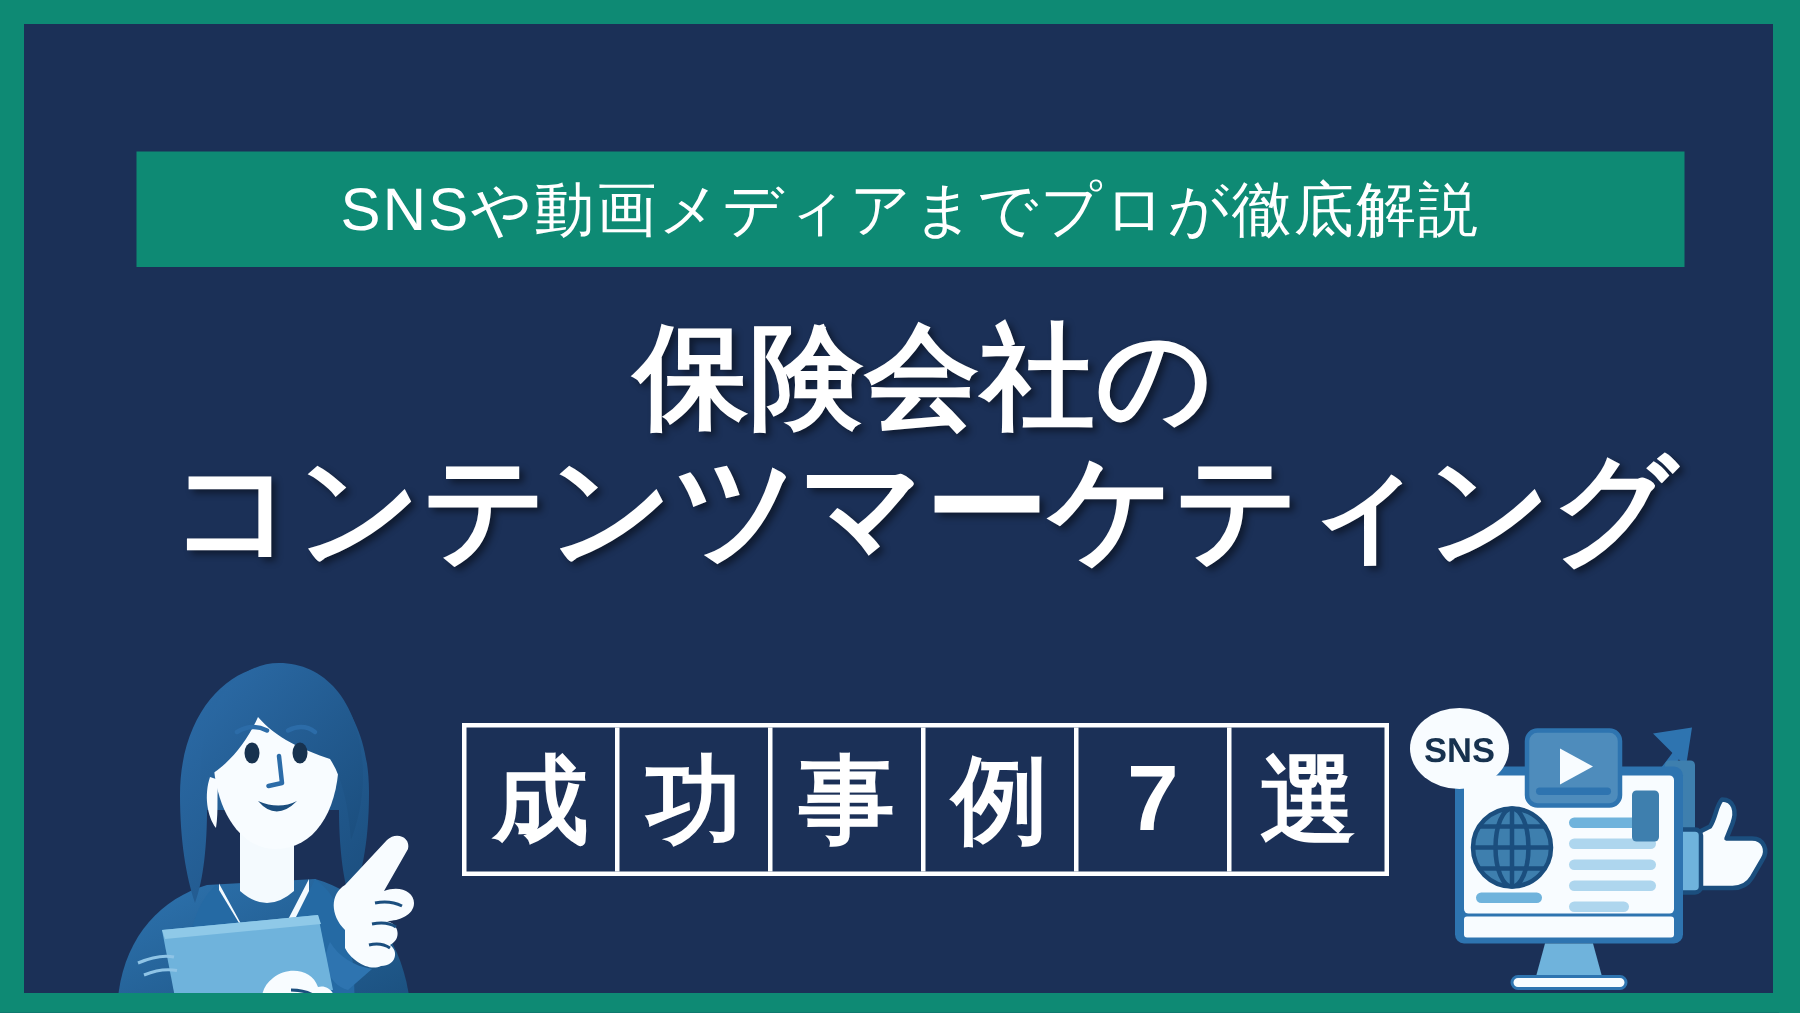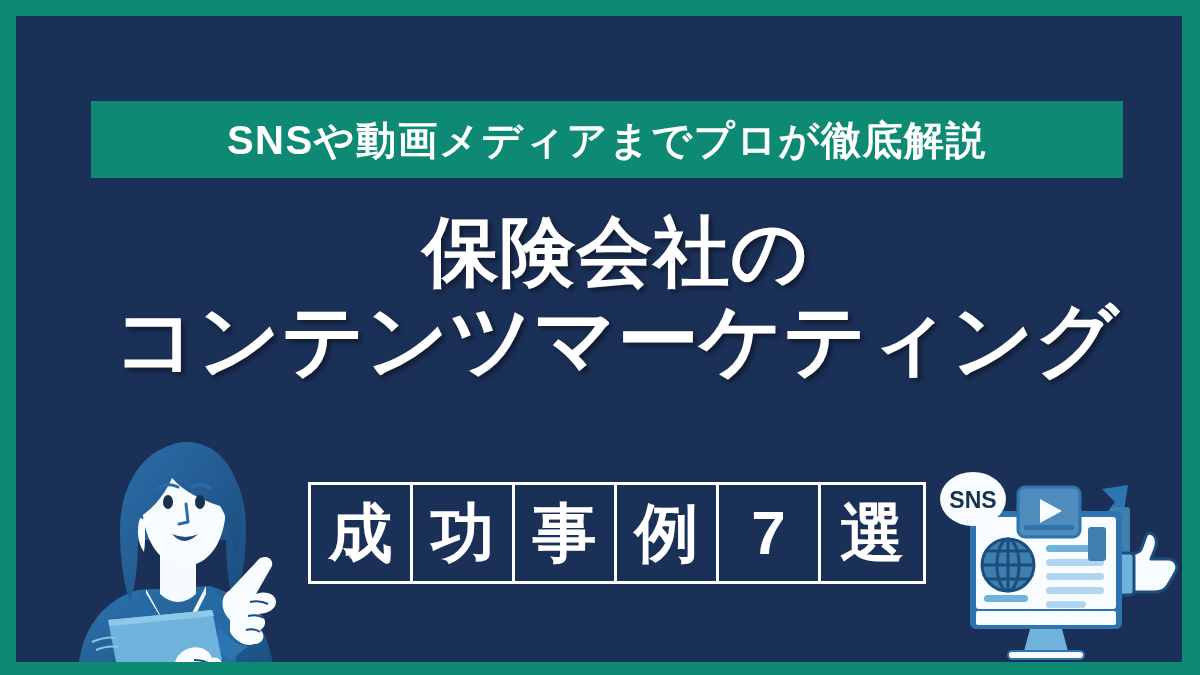--- a/index.html
+++ b/index.html
@@ -42,21 +42,21 @@
     width: 1032px;
     height: 77px;
     background: #0E8A74;
     display: flex;
     align-items: center;
     justify-content: center;
   }
   .ribbon-text {
     color: #FFFFFF;
     font-size: 40px;
-    font-weight: 700;
+    font-weight: 400;
     letter-spacing: 1.5px;
     white-space: nowrap;
     line-height: 1;
   }
 
   
   .headline {
     position: absolute;
     left: 0;
     top: 196px;

